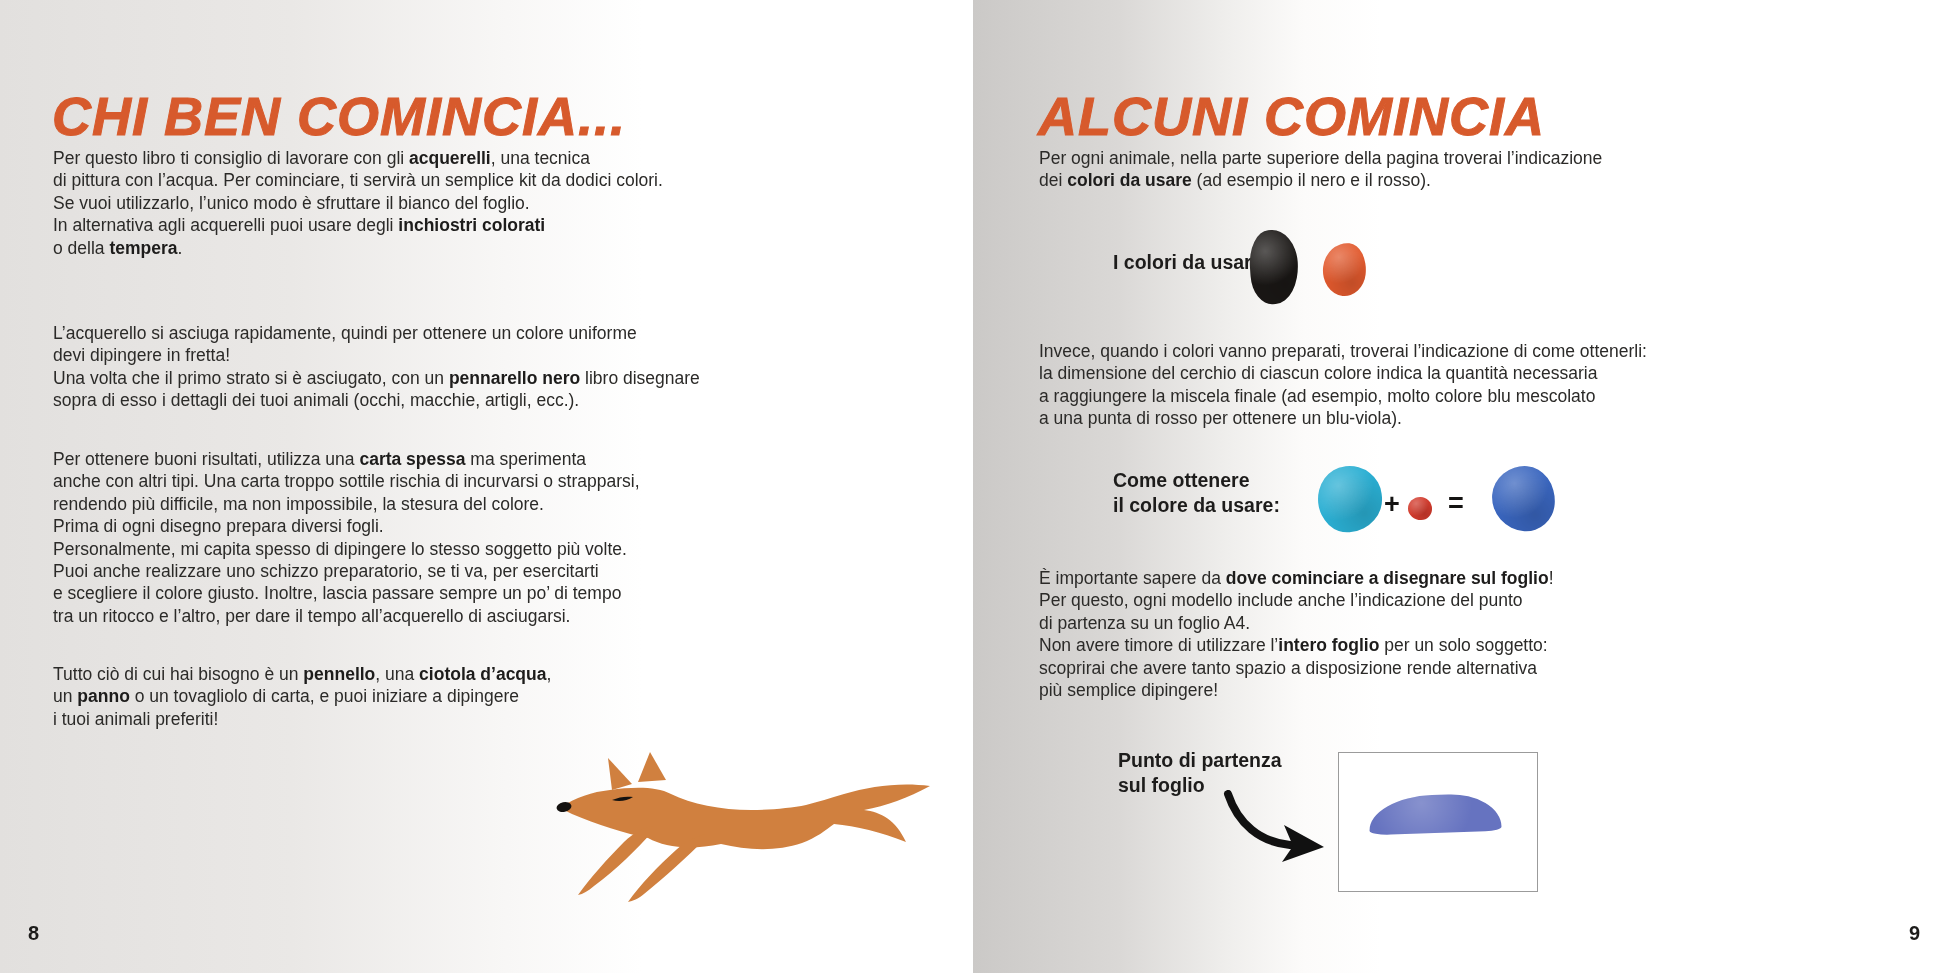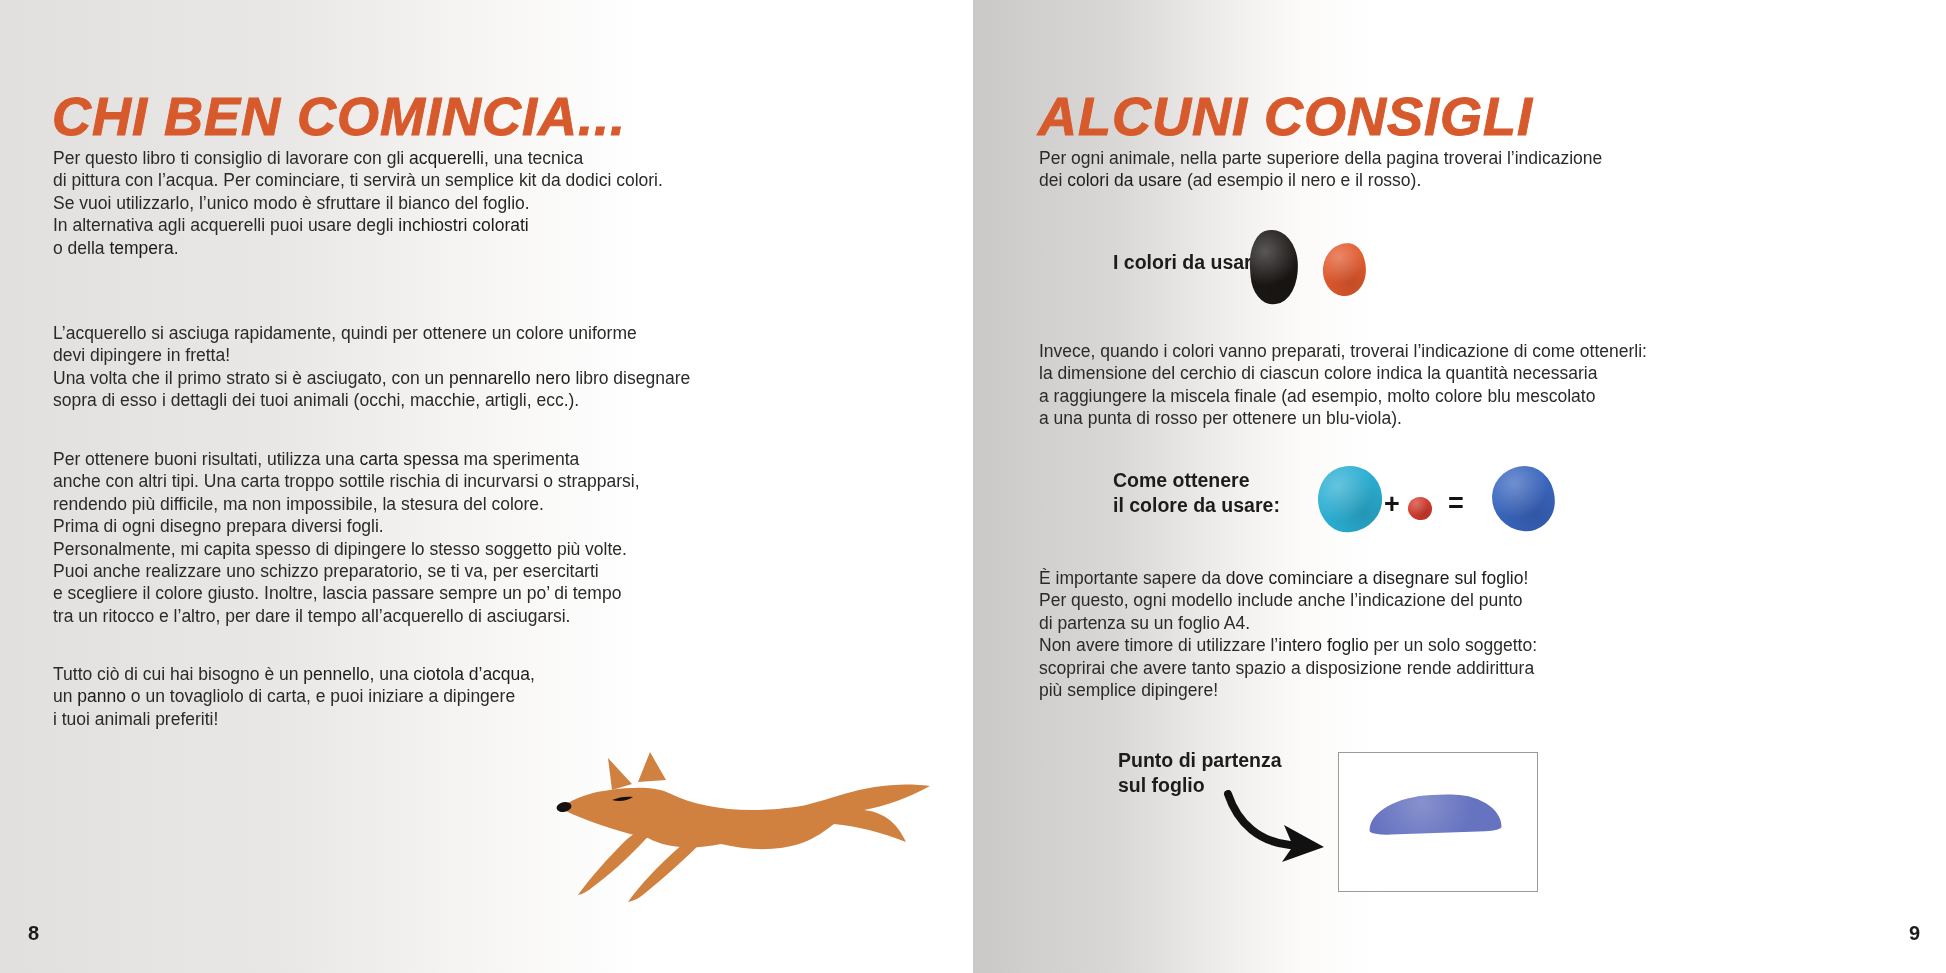--- a/index.html
+++ b/index.html
@@ -22,21 +22,21 @@
     letter-spacing:1px;-webkit-text-stroke:1px currentColor;
     white-space:nowrap;
     font-style:italic;
   }
   .para{
     position:absolute;
     font-size:17.5px;line-height:22.4px;color:#2b2a28;
     white-space:nowrap;
   }
   .tline{white-space:nowrap;}
-  .tline strong{font-weight:400;color:#1d1c1b;}
+  .tline strong{font-weight:700;color:#1d1c1b;}
   .label{
     position:absolute;font-size:19.5px;line-height:25px;font-weight:700;color:#1d1c1b;
     white-space:nowrap;
   }
   .pagenum{
     position:absolute;top:922px;font-size:20px;font-weight:700;color:#1d1c1b;
   }
   .blob{position:absolute;background:var(--c,#888);}
   .blob::after{
     content:"";position:absolute;inset:0;border-radius:inherit;
@@ -147,21 +147,21 @@
         <ellipse cx="8" cy="57" rx="7.5" ry="4.8" fill="#141210" transform="rotate(-12 8 57)"></ellipse>
 
         <path fill="#141210" d="M56,50 C63,47 70,46 77,47 C71,51 63,52 56,50 Z"></path>
       </svg>
     </div>
 
     <div class="pagenum" style="left:28px">8</div>
   </div>
 
   <div class="page page-right">
-    <h1 class="title" style="left: 65px; color: rgb(215, 90, 44);">ALCUNI CONSIGLI</h1>
+    <h1 class="title" style="left: 65px; color: rgb(215, 90, 44);">ALCUNI COMINCIA</h1>
 
     <div class="para" style="left:66px;top:147px">
         <div class="tline"><span>Per ogni animale, nella parte superiore della pagina troverai l’indicazione</span></div>
         <div class="tline"><span>dei </span><strong>colori da usare</strong><span> (ad esempio il nero e il rosso).</span></div>
       </div>
 
     <div class="label" style="left:140px;top:250px">I colori da usare:</div>
     <div class="blob blob-black" style="--c: #1b1816;"></div>
     <div class="blob blob-red-top" style="--c: #e25a2e;"></div>
 
@@ -180,21 +180,21 @@
     <div class="op op-plus">+</div>
     <div class="blob blob-red-small" style="--c: #d23b2d;"></div>
     <div class="op op-eq">=</div>
     <div class="blob blob-blue" style="--c: #3a66bf;"></div>
 
     <div class="para" style="left:66px;top:567px">
         <div class="tline"><span>È importante sapere da </span><strong>dove cominciare a disegnare sul foglio</strong><span>!</span></div>
         <div class="tline"><span>Per questo, ogni modello include anche l’indicazione del punto</span></div>
         <div class="tline"><span>di partenza su un foglio A4.</span></div>
         <div class="tline"><span>Non avere timore di utilizzare l’</span><strong>intero foglio</strong><span> per un solo soggetto:</span></div>
-        <div class="tline"><span>scoprirai che avere tanto spazio a disposizione rende addirittura</span></div>
+        <div class="tline"><span>scoprirai che avere tanto spazio a disposizione rende alternativa</span></div>
         <div class="tline"><span>più semplice dipingere!</span></div>
       </div>
 
     <div class="label" style="left:145px;top:748px">
       <div>Punto di partenza</div>
       <div>sul foglio</div>
     </div>
 
     <div class="arrow">
       <svg width="115" height="72" viewBox="0 0 115 72">

